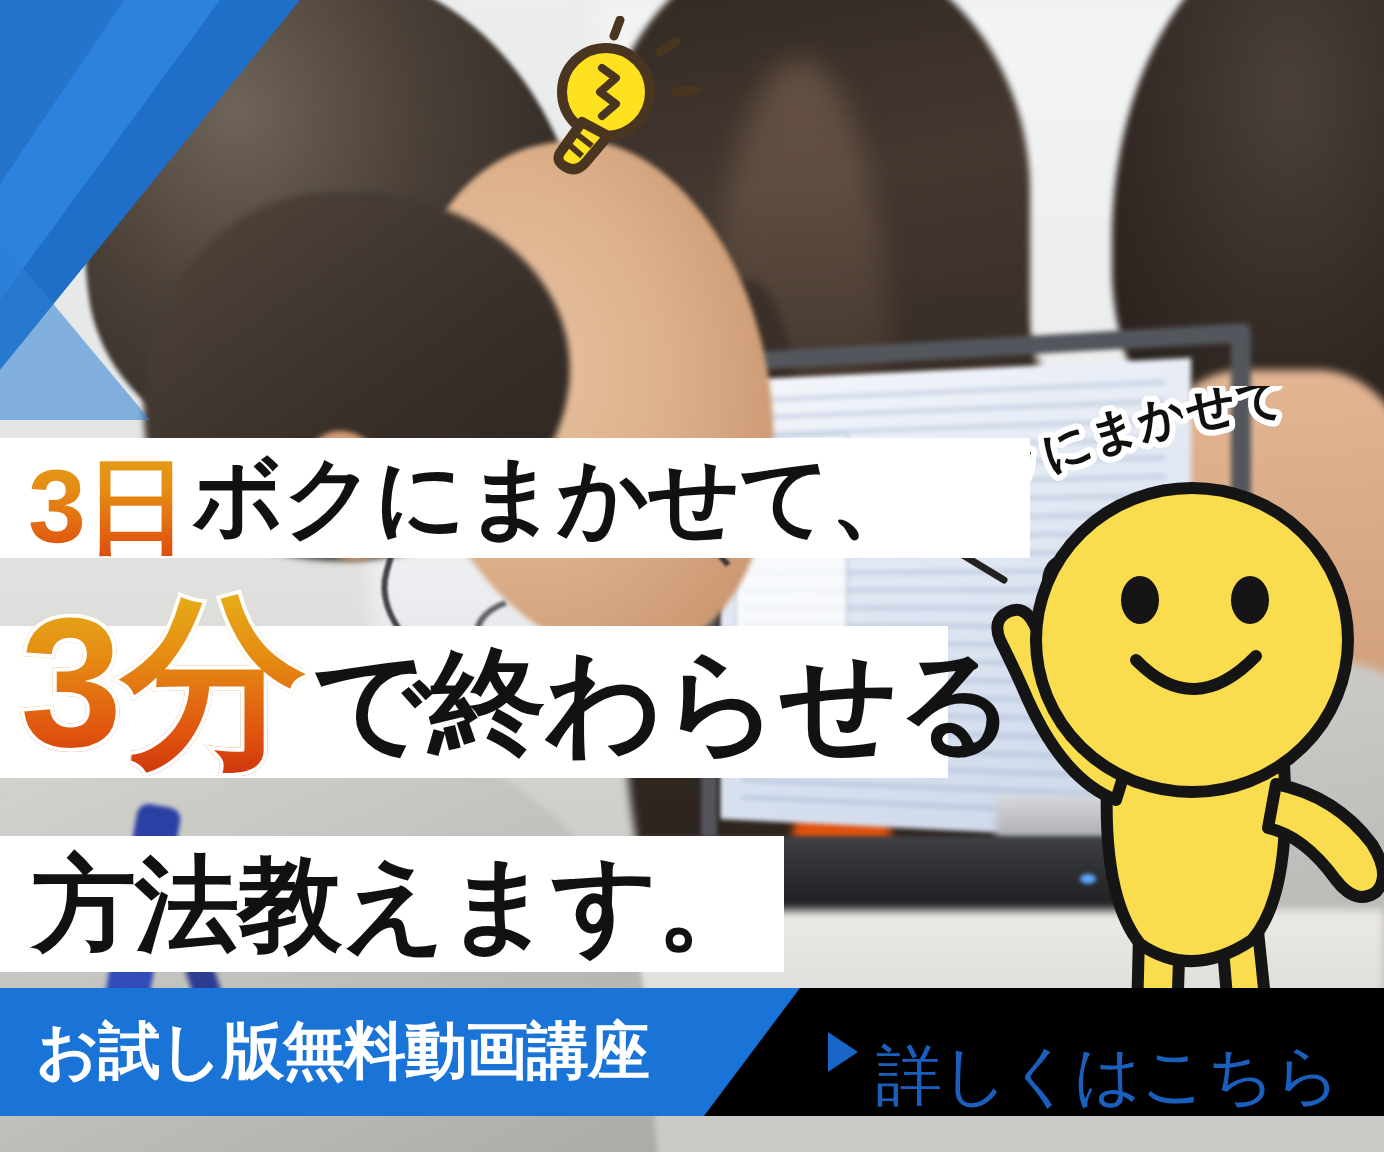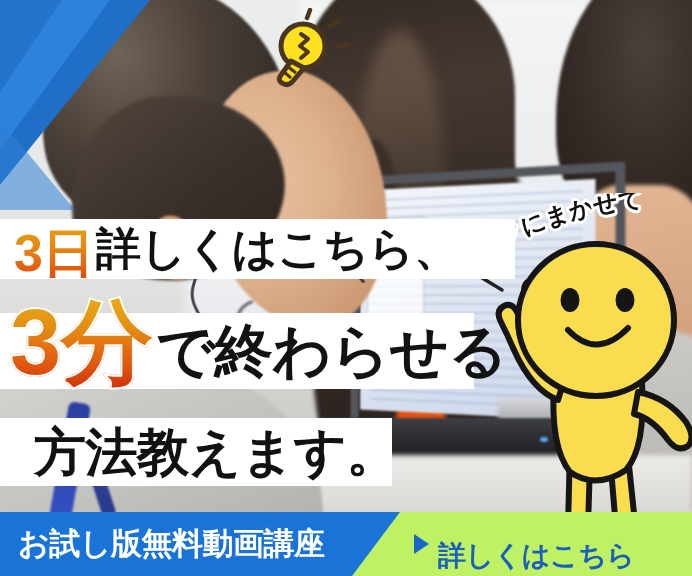--- a/index.html
+++ b/index.html
@@ -281,21 +281,21 @@
     color: #111111;
   }
   .line2 {
     left: 0; top: 313px; height: 76px;
     padding: 0 8px 0 10px;
     font-size: 58px;
     color: #121212;
   }
   .line3 {
     left: 0; top: 418px; height: 68px;
-    padding: 0 10px 0 34px;
+    padding: 0 10px 0 16px;
     font-size: 52px;
     color: #111111;
   }
   .hl-num {
     background: linear-gradient(180deg, #e2a617 0%, #e58b13 38%, #e0550f 78%, #d2380b 100%);
     -webkit-background-clip: text;
     background-clip: text;
     color: transparent;
     -webkit-text-fill-color: transparent;
     padding-right: 2px;
@@ -346,23 +346,23 @@
   
   .speech {
     position: absolute;
     left: 455px; top: 193px;
     width: 240px; height: 78px;
   }
 
   
   .cta {
     position: absolute;
-    left: 0; bottom: 0;
+    left: 0; bottom: 18px;
     width: 692px; height: 64px;
-    background: #bef264;
+    background: #000000;
   }
   .cta-blue {
     position: absolute;
     left: 0; top: 0;
     width: 400px; height: 64px;
     background: #1a73d6;
     clip-path: polygon(0 0, 400px 0, 352px 64px, 0 64px);
     display: flex;
     align-items: center;
   }
@@ -386,22 +386,22 @@
   }
   .cta-arrow {
     width: 0; height: 0;
     border-left: 15px solid #1a66c8;
     border-top: 10px solid transparent;
     border-bottom: 10px solid transparent;
     flex: none;
   }
   .cta-white-label {
     color: #1a5fbe;
-    font-size: 28px;
-    font-weight: 700;
+    font-size: 33px;
+    font-weight: 400;
     letter-spacing: -0.5px;
     white-space: nowrap;
     margin-top: 24px;
   }
 </style>
 </head>
 <body>
 
 <div id="banner">
 
@@ -501,21 +501,21 @@
     </g>
 
     <ellipse cx="78" cy="68" rx="9.5" ry="12" fill="#151515"></ellipse>
     <ellipse cx="133" cy="68" rx="9.5" ry="12" fill="#151515"></ellipse>
 
     <path d="M76 98 Q105 128 136 96" stroke="#151515" stroke-width="6" fill="none" stroke-linecap="round"></path>
   </svg>
 
   <div class="line line1" style="width: 515px;">
     <span class="hl-num">3日</span>
-      <span>詳しくはこちら、</span>
+      <span>ボクにまかせて、</span>
   </div>
 
   <div class="line line2" style="width: 474px;">
     <span class="hl-num" style="visibility:hidden">3分</span>
       <span>で終わらせる</span>
   </div>
   <div class="bignum-over">3分</div>
   <div class="bignum-top">3分</div>
 
   <div class="line line3" style="width: 392px;">

